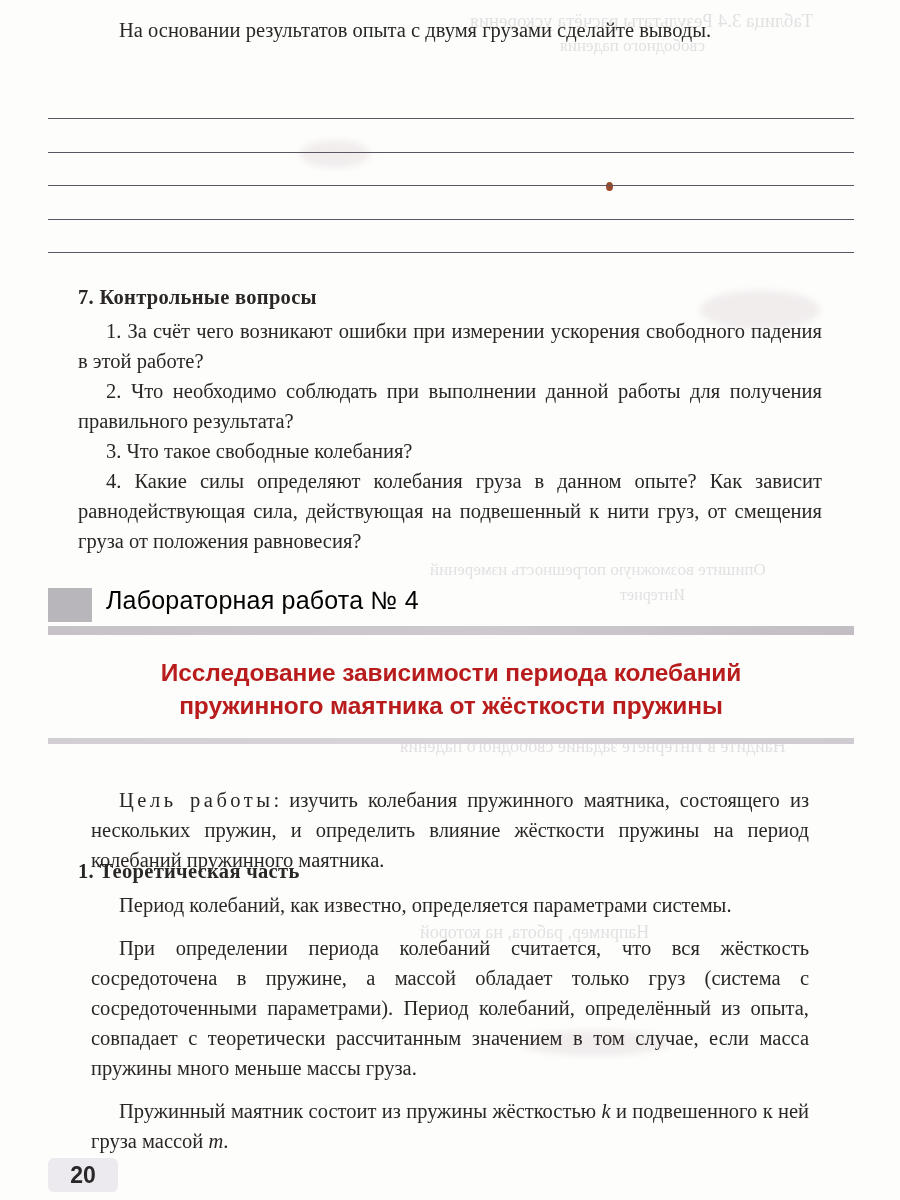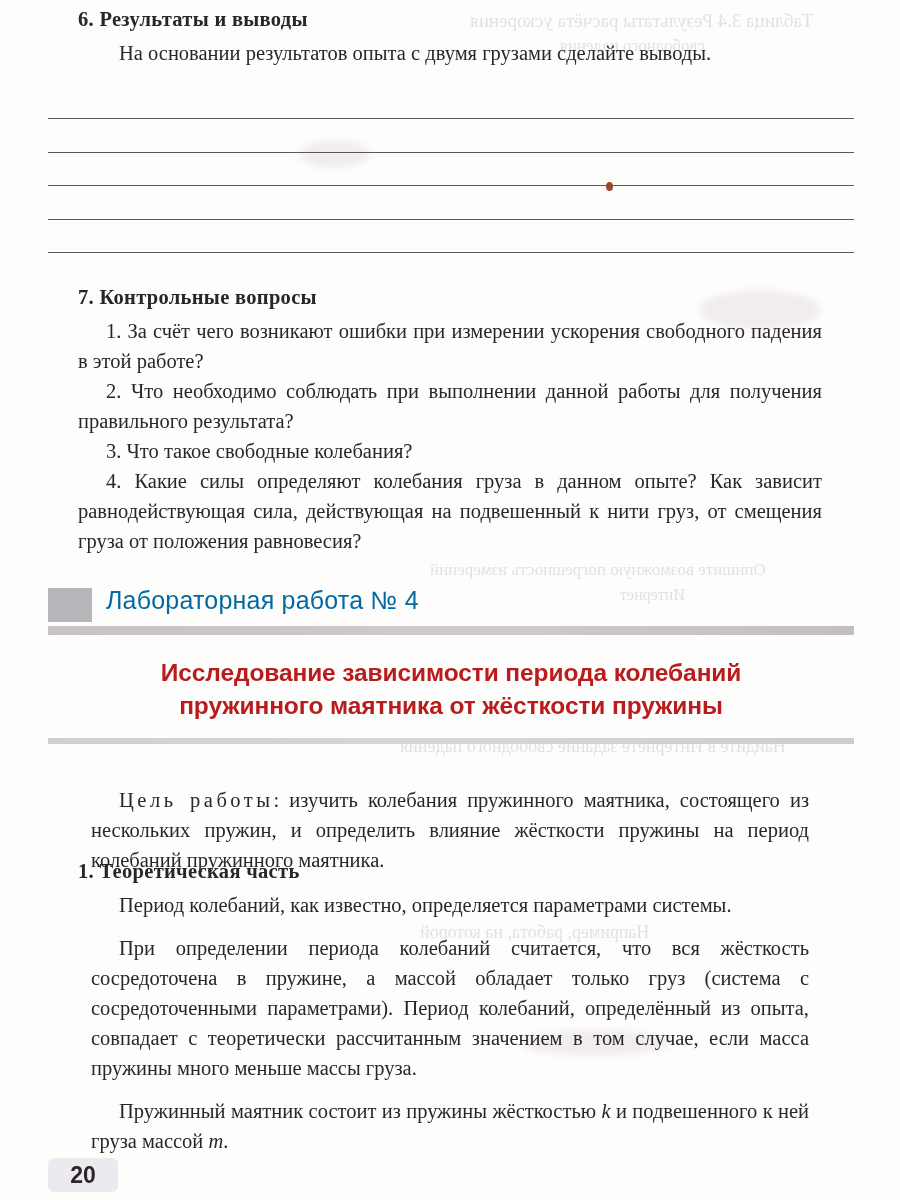--- a/index.html
+++ b/index.html
@@ -109,21 +109,21 @@
     height: 34px;
     background: #b9b6bb;
   }
   .labtitle {
     position: absolute;
     left: 58px;
     top: -2px;
     font-family: "Liberation Sans", sans-serif;
     font-size: 25px;
     font-weight: normal;
-    color: #0369a1;
+    color: #000000;
     letter-spacing: .2px;
     white-space: nowrap;
   }
   .barthick {
     height: 9px;
     background: linear-gradient(to right,#c6c2c7,#cdc9ce 55%,#c2bec4);
     margin-top: 4px;
   }
   .labname {
     font-family: "Liberation Sans", sans-serif;
@@ -172,21 +172,20 @@
   <div class="bleed serif" style="left:620px; top:586px; font-size:16px;">Интернет</div>
   <div class="bleed serif" style="left:400px; top:736px; font-size:18px;">Найдите в Интернете задание свободного падения</div>
   <div class="bleed serif" style="left:420px; top:922px; font-size:18px;">Например, работа, на которой</div>
 
   <div class="smudge" style="left:700px;top:290px;width:120px;height:40px;"></div>
   <div class="smudge" style="left:300px;top:140px;width:70px;height:28px;"></div>
   <div class="smudge" style="left:520px;top:1030px;width:150px;height:26px;"></div>
   <div class="speck" style="left:606px;top:182px;width:7px;height:9px;"></div>
 
   <div class="content" style="top:8px;">
-    <h2 class="sec">6. Результаты и выводы</h2>
     <p class="para" style="margin-top:7px;">На основании результатов опыта с двумя грузами сделайте выводы.</p>
   </div>
 
   <div class="rules">
     <div class="rule"></div>
     <div class="rule"></div>
     <div class="rule"></div>
     <div class="rule"></div>
     <div class="rule"></div>
   </div>

